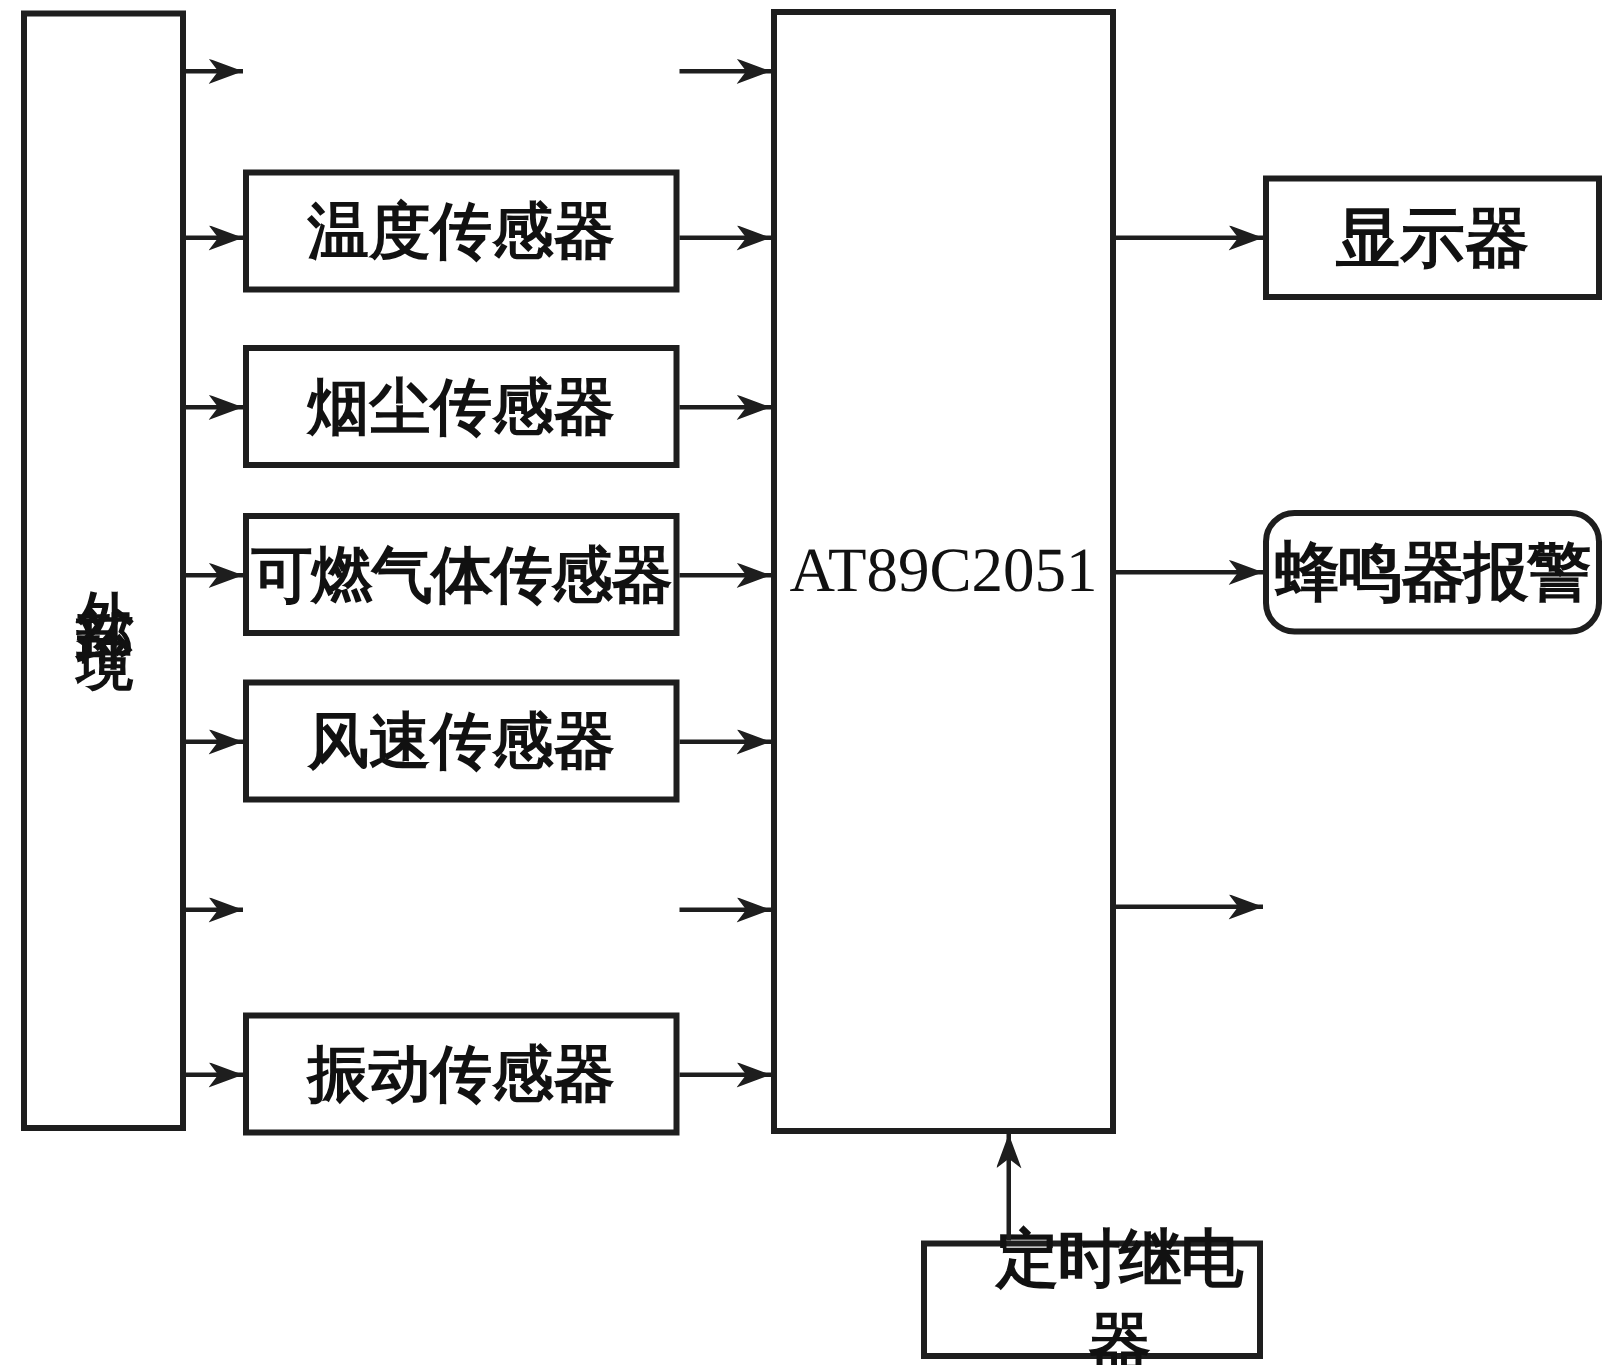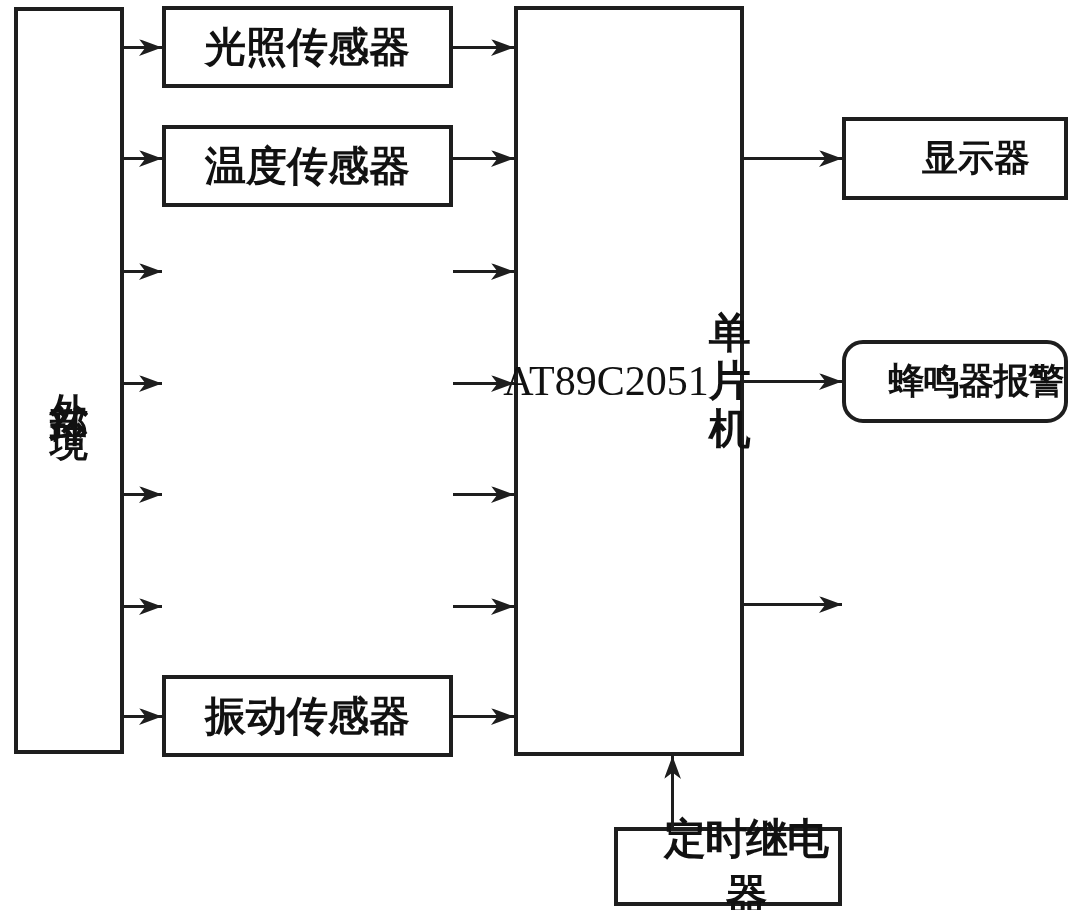--- a/index.html
+++ b/index.html
@@ -31,32 +31,32 @@
   .env-box .vtext{
     writing-mode:vertical-rl;
     font-size:38px;
     letter-spacing:9px;
     line-height:1;
     font-weight:bold;
   }
   
   .sensor{left:162px;width:291px;height:82px;font-size:41px;font-weight:bold;letter-spacing:0px;}
   .s1{top:6px;}
-  .s2{top:125px;}
+  .s2{top:113px;}
   .s3{top:230px;}
   .s4{top:342px;letter-spacing:-1px;}
   .s5{top:453px;}
   .s6{top:565px;}
   .s7{top:675px;}
   
   .mcu-box{left:514px;top:6px;width:230px;height:750px;flex-direction:row;}
   .mcu-box .l1{font-size:42px;line-height:1.15;}
   .mcu-box .l2{font-size:42px;line-height:1.15;font-weight:bold;letter-spacing:4px;}
   
-  .outp{left:842px;width:226px;height:83px;font-size:36px;font-weight:bold;padding-left:42px;}
+  .outp{left:842px;width:226px;height:83px;font-size:43px;font-weight:bold;}
   .o1{top:117px;}
   .o2{top:340px;letter-spacing:-1px;border-radius:21px;}
   .o3{top:562px;}
   
   .timer-box{left:614px;top:827px;width:228px;height:79px;font-size:42px;font-weight:bold;letter-spacing:-1px;padding-left:36px;}
   
   .harrow{position:absolute;height:3px;background:var(--line);}
   .harrow::after{
     content:'';position:absolute;right:0;top:50%;
     transform:translateY(-50%);
@@ -73,33 +73,38 @@
 </style>
 </head>
 <body>
 
 <div class="stage">
 
   <div class="box env-box">
     <span class="vtext">外部环境</span>
   </div>
 
-  <div class="box sensor s1">
-    <span>光照传感器</span>
-  </div>
   <div class="box sensor s2">
     <span>温度传感器</span>
+  </div>
+  <div class="box sensor s3">
+    <span>烟尘传感器</span>
+  </div>
+  <div class="box sensor s4">
+    <span>可燃气体传感器</span>
+  </div>
+  <div class="box sensor s5">
+    <span>风速传感器</span>
   </div>
   <div class="box sensor s7">
     <span>振动传感器</span>
   </div>
 
   <div class="box mcu-box">
     <span class="l1">AT89C2051</span>
-    <span class="l2">单片机</span>
   </div>
 
   <div class="box outp o1">
     <span>显示器</span>
   </div>
   <div class="box outp o2">
     <span>蜂鸣器报警</span>
   </div>
 
   <div class="box timer-box">

